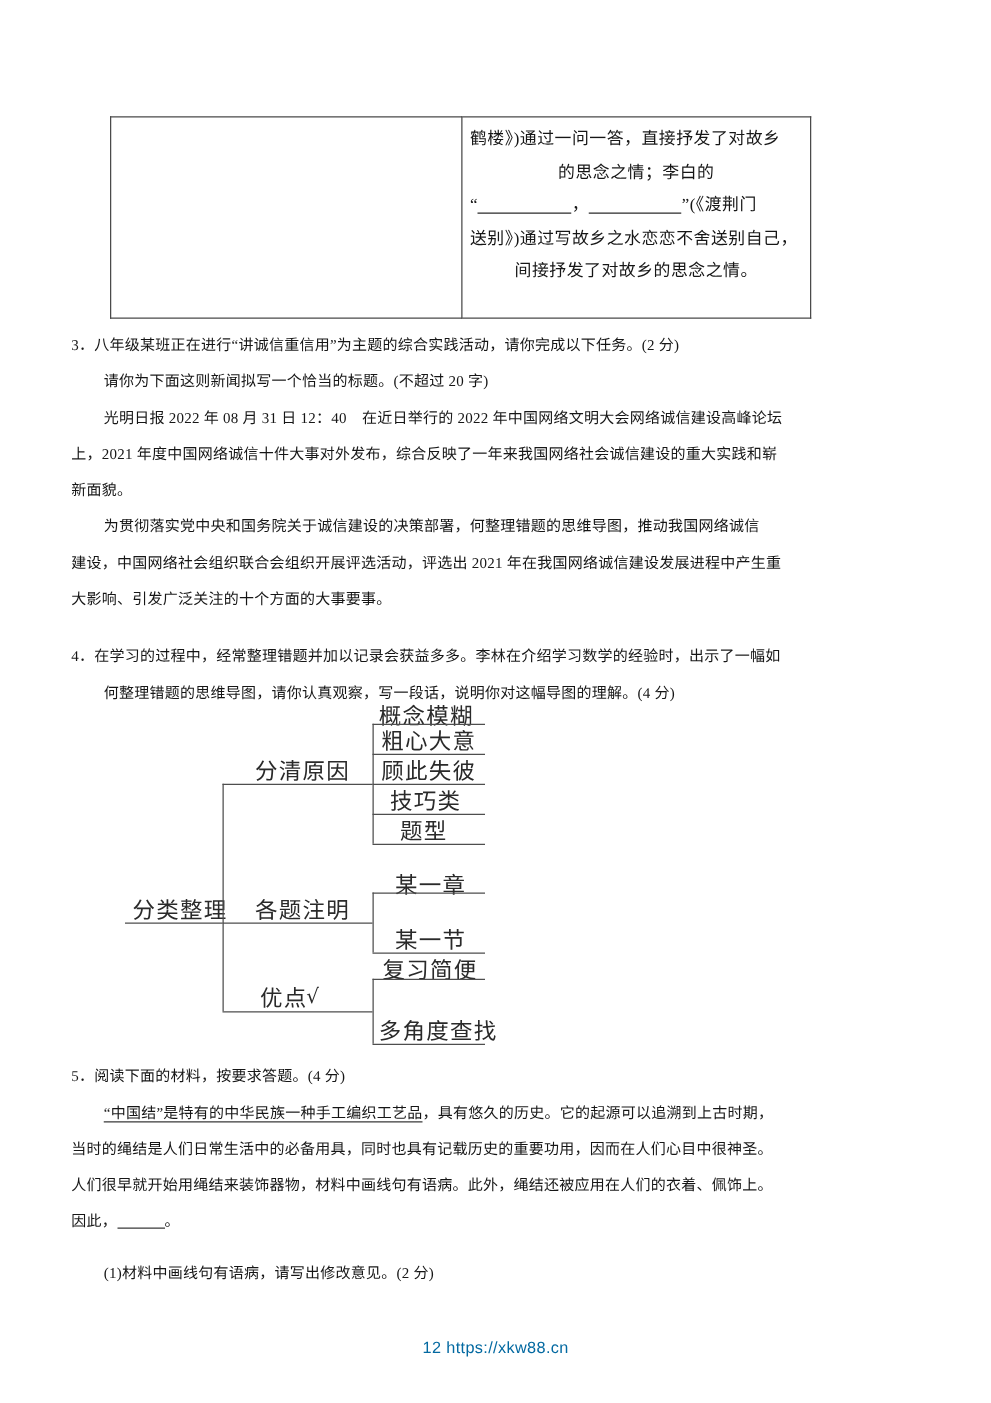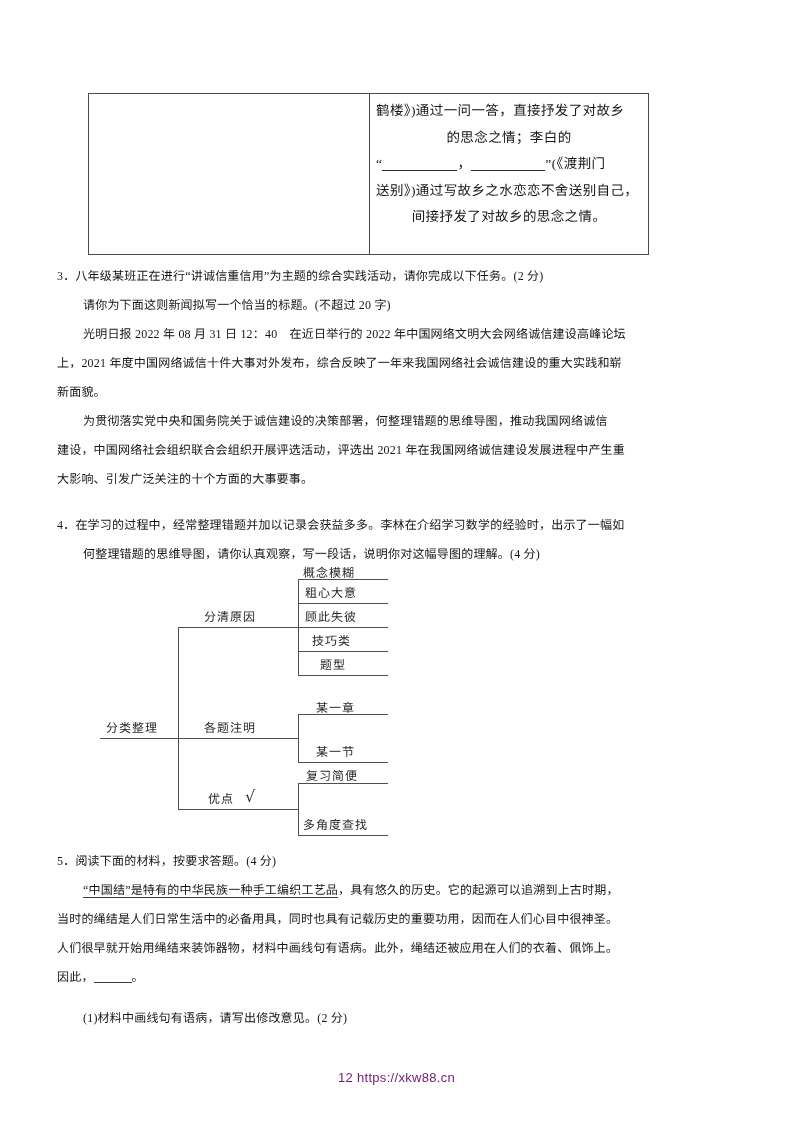--- a/index.html
+++ b/index.html
@@ -50,42 +50,42 @@
     line-height:29px;
     letter-spacing:.2px;
   }
   .ln{white-space:nowrap;}
   .indent1{padding-left:26px;}
 
   
   .mindmap{position:absolute;left:100px;top:566px;width:330px;height:280px;}
   .mm-label{
     position:absolute;
-    font-size:12px;
+    font-size:18px;
     line-height:14px;
     letter-spacing:1px;
     white-space:nowrap;
     color:#2a2a2a;
   }
   .mm-line{position:absolute;background:#4e4e4e;}
   .mm-h{height:1px;}
   .mm-v{width:1px;}
   .mm-check{
     position:absolute;
     font-size:16px;
     color:#2a2a2a;
     font-family:"DejaVu Sans",sans-serif;
   }
 
   
   .footer{
     position:absolute;left:0;top:1070px;width:793px;
     text-align:center;
     font-size:13px;
-    color:#701a75;
+    color:#0369a1;
     font-family:"Liberation Sans","DejaVu Sans",sans-serif;
     letter-spacing:.3px;
   }
   .uline{border-bottom:1px solid #3a3a3a;}
   .inline-blank{
     display:inline-block;width:38px;
     border-bottom:1px solid #3a3a3a;
     height:13px;vertical-align:-2px;
   }
 </style>

